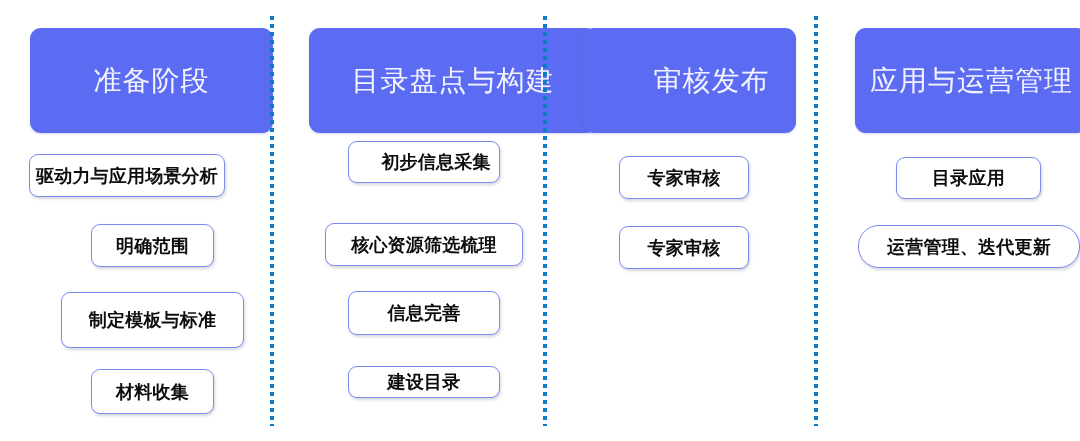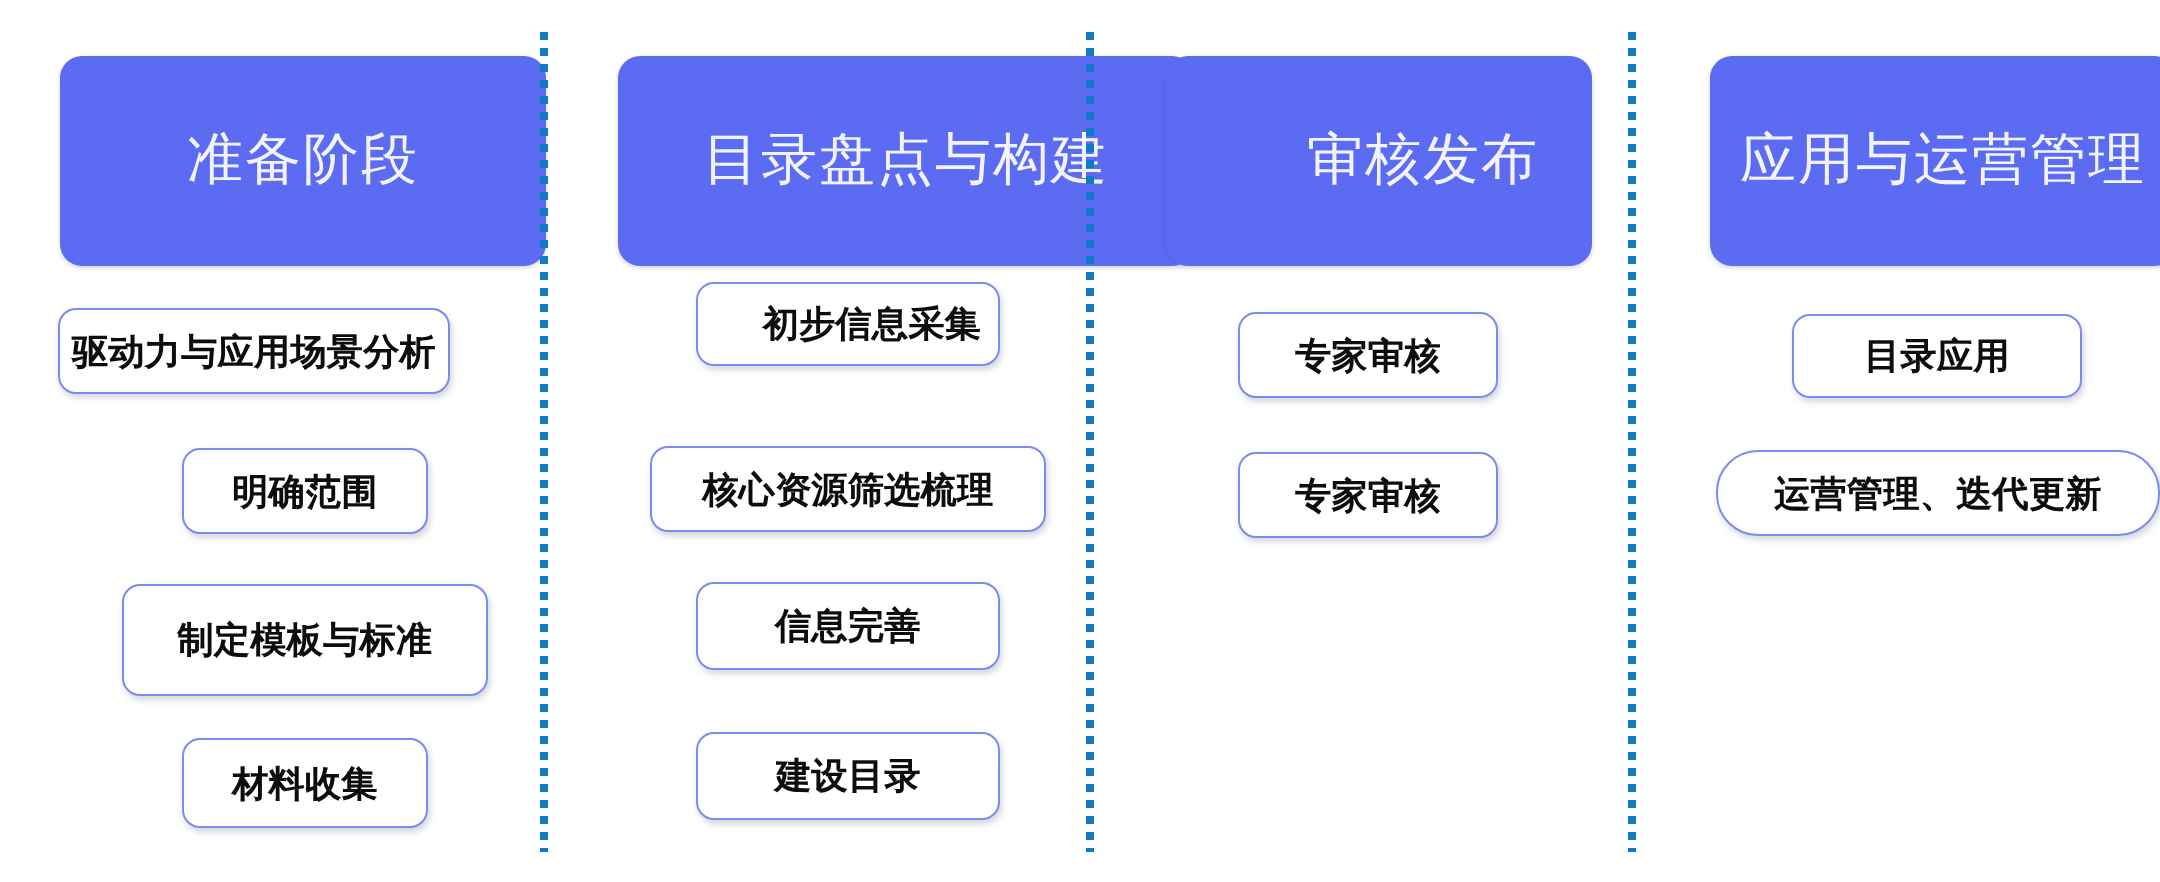--- a/index.html
+++ b/index.html
@@ -125,21 +125,21 @@
     </div>
 
     <div class="step-box" style="left:35px; top:223px; width:198px; height:43px;">
       <span class="step-label">核心资源筛选梳理</span>
     </div>
 
     <div class="step-box" style="left:58px; top:291px; width:152px; height:44px;">
       <span class="step-label">信息完善</span>
     </div>
 
-    <div class="step-box" style="left:58px; top:366px; width:152px; height:44px;">
+    <div class="step-box" style="left:58px; top:366px; width:152px; height:32px;">
       <span class="step-label">建设目录</span>
     </div>
   </div>
 
   <div class="separator" style="left:543px; top:16px; height:410px;"></div>
 
   <div class="column" style="left:545px; width:271px;">
     <div class="phase-header" style="left:20px; top:28px; width:213px; height:105px;padding-left:44px;">
       <span class="phase-header-label">审核发布</span>
     </div>

